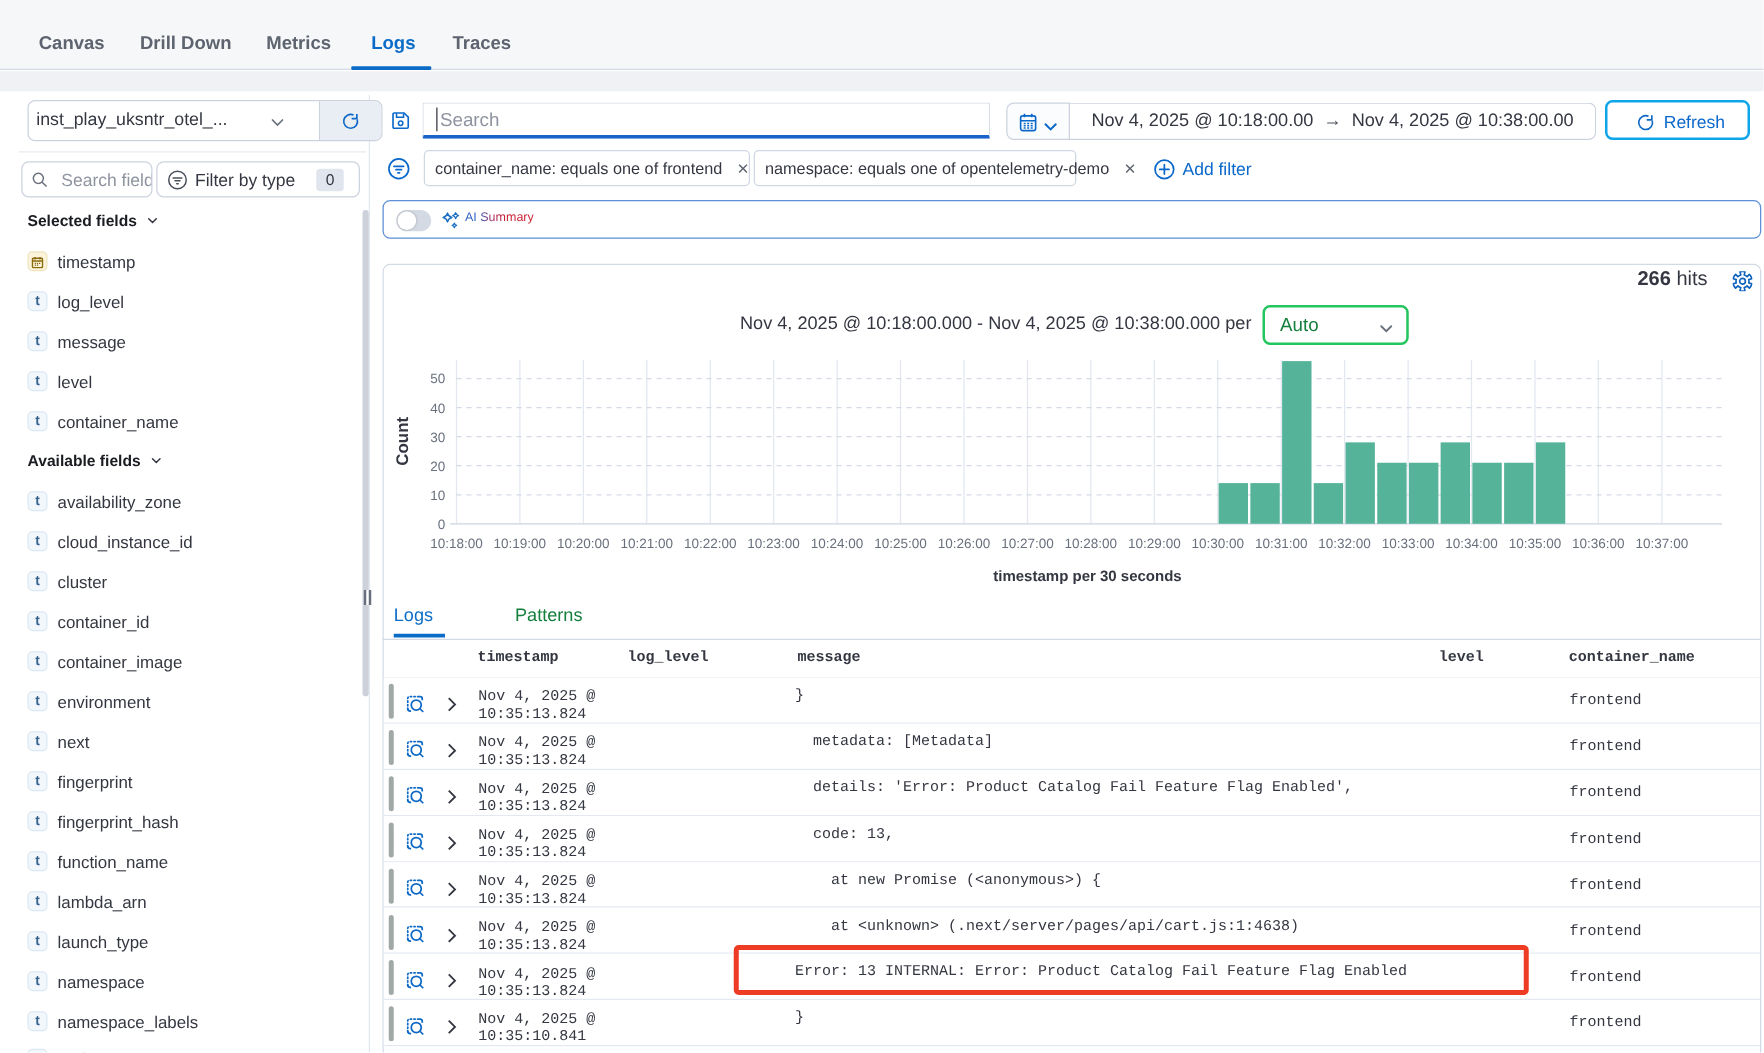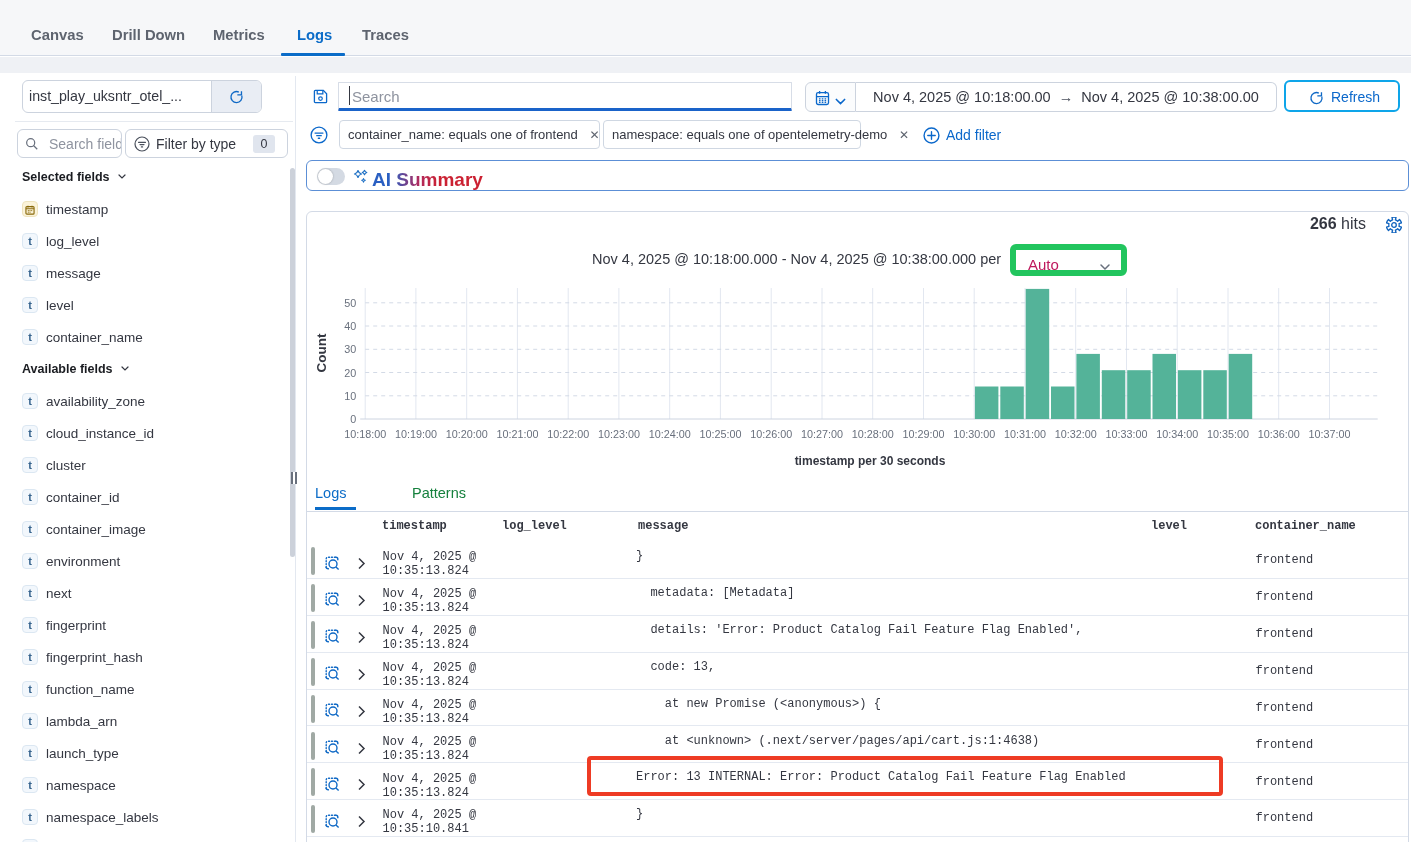--- a/index.html
+++ b/index.html
@@ -15,21 +15,21 @@
   #hdr { left:0; top:0; width:1411px; height:56px; background:#f6f7f9; border-bottom:1px solid #d3dae6; }
   #hdr .tab { position:absolute; top:27px; font-size:14.8px; font-weight:700; color:#5e646f; }
   #hdr .tab.active { color:#0b6cc8; }
   #hdr #logsu { position:absolute; left:281px; top:52.5px; width:64px; height:3px; background:#0b6cc8; border-radius:1px; }
   #strip { left:0; top:57px; width:1411px; height:16px; background:#eff1f5; }
 
   
   #sidebar { left:0; top:76px; width:295px; height:766px; background:#fff; }
   #sbdivider { left:295px; top:76px; width:1px; height:766px; background:#e3e8f0; }
   .inputbox { position:absolute; background:#fff; border:1px solid #ccd3de; border-radius:6px; }
-  #ddcombo { left:22px; top:80px; width:240px; height:33px; }
+  #ddcombo { left:22px; top:80px; width:284px; height:33px; }
   #ddrefresh { position:absolute; right:0; top:0; width:50px; height:31px; background:#e9edf4; border-left:1px solid #ccd3de; border-radius:0 5px 5px 0; }
   #sbsep { left:15px; top:121px; width:278px; height:1px; background:#e6eaf0; }
   .fieldlabel { position:absolute; left:22px; font-size:12.5px; font-weight:700; color:#1a1c21; }
   .fitem { position:absolute; left:22px; height:32px; }
   .ftoken { position:absolute; left:0; top:0; width:16px; height:16px; border-radius:4px;
             background:#f2f7fc; border:1px solid #dbe7f2; color:#35638d;
             font-size:11px; font-weight:700; text-align:center; line-height:14px; }
   .fname { position:absolute; left:24px; top:1px; font-size:13.5px; color:#343741; white-space:nowrap; }
   #sbscroll { left:290px; top:168px; width:5px; height:389px; background:#ccd1da; border-radius:3px; }
 
@@ -44,30 +44,30 @@
   #calbox { left:805px; top:82px; width:51px; height:30px; background:#fbfcfd; border:1px solid #ccd3de; border-radius:6px 0 0 6px; }
   #datebox { left:856px; top:82px; width:421px; height:30px; background:#fff; border:1px solid #ccd3de; border-left:none; border-radius:0 6px 6px 0;
              font-size:14.5px; color:#343741; text-align:center; line-height:28px; }
   #refreshbtn { left:1284px; top:80px; width:116px; height:32px; border:2px solid #0ea5e9; border-radius:6px; background:#fff;
                 color:#0b68cb; font-size:14px; font-weight:500; }
 
   
   #aipanel { left:306px; top:160px; width:1103px; height:31px; border:1px solid #5c8fd6; border-radius:6px; background:#fff; }
   #aitoggle { position:absolute; left:10px; top:7px; width:28px; height:17px; border-radius:9px; background:#d4dae3; }
   #aitoggle .knob { position:absolute; left:1px; top:1px; width:15px; height:15px; border-radius:50%; background:#fff; box-shadow:0 0 2px rgba(0,0,0,.3); }
-  #aitext { position:absolute; left:65px; top:7.5px; font-size:19px; font-weight:700;
+  #aitext { position:absolute; left:65px; top:7.5px; font-size:10px; font-weight:400;
             background:linear-gradient(90deg,#2a5fc2 0%, #2a5fc2 18%, #b02a5e 42%, #cb2132 60%, #cb2132 100%);
             -webkit-background-clip:text; background-clip:text; color:transparent; }
 
   
   #chartpanel { left:306px; top:211px; width:1103px; height:700px; border:1px solid #d3dae6; border-radius:6px; background:#fff; }
   #hits { left:306px; top:215px; width:1060px; text-align:right; font-size:16px; color:#343741; }
   #subtitlerow { left:306px; top:244px; width:1103px; height:32px; text-align:center;padding-left:28px; }
-  #autobox { position:absolute; left:704px; top:0; width:117px; height:32px; border:6px solid #22c55e; border-radius:6px; background:#fff;
-             font-size:15px; color:#be185d; text-align:left; line-height:30px; padding-left:12px; }
+  #autobox { position:absolute; left:704px; top:0; width:117px; height:32px; border:2px solid #22c55e; border-radius:6px; background:#fff;
+             font-size:15px; color:#15803d; text-align:left; line-height:30px; padding-left:12px; }
 
   
   #ltabs { left:306px; top:480px; width:1102px; height:32px; border-bottom:1px solid #d3dae6; }
   .ltab { position:absolute; top:5px; font-size:14.5px; }
   #ltabu { position:absolute; left:9px; top:27px; width:41px; height:2.5px; background:#0b6cc8; }
   .thead { position:absolute; top:519px; font-family:"Liberation Mono",monospace; font-size:12px; font-weight:700; color:#343741; }
   #theadsep { left:307px; top:541.5px; width:1101px; height:1px; background:#ccd4e0; }
   .row { position:absolute; left:307px; width:1101px; height:36.9px; border-bottom:1px solid #e4e9f1; background:#fff; }
   .row .bar { position:absolute; left:4px; top:5px; width:4px; height:28px; border-radius:2px; background:#a0a9a4; }
   .row .chev { position:absolute; left:50px; top:15px; }

